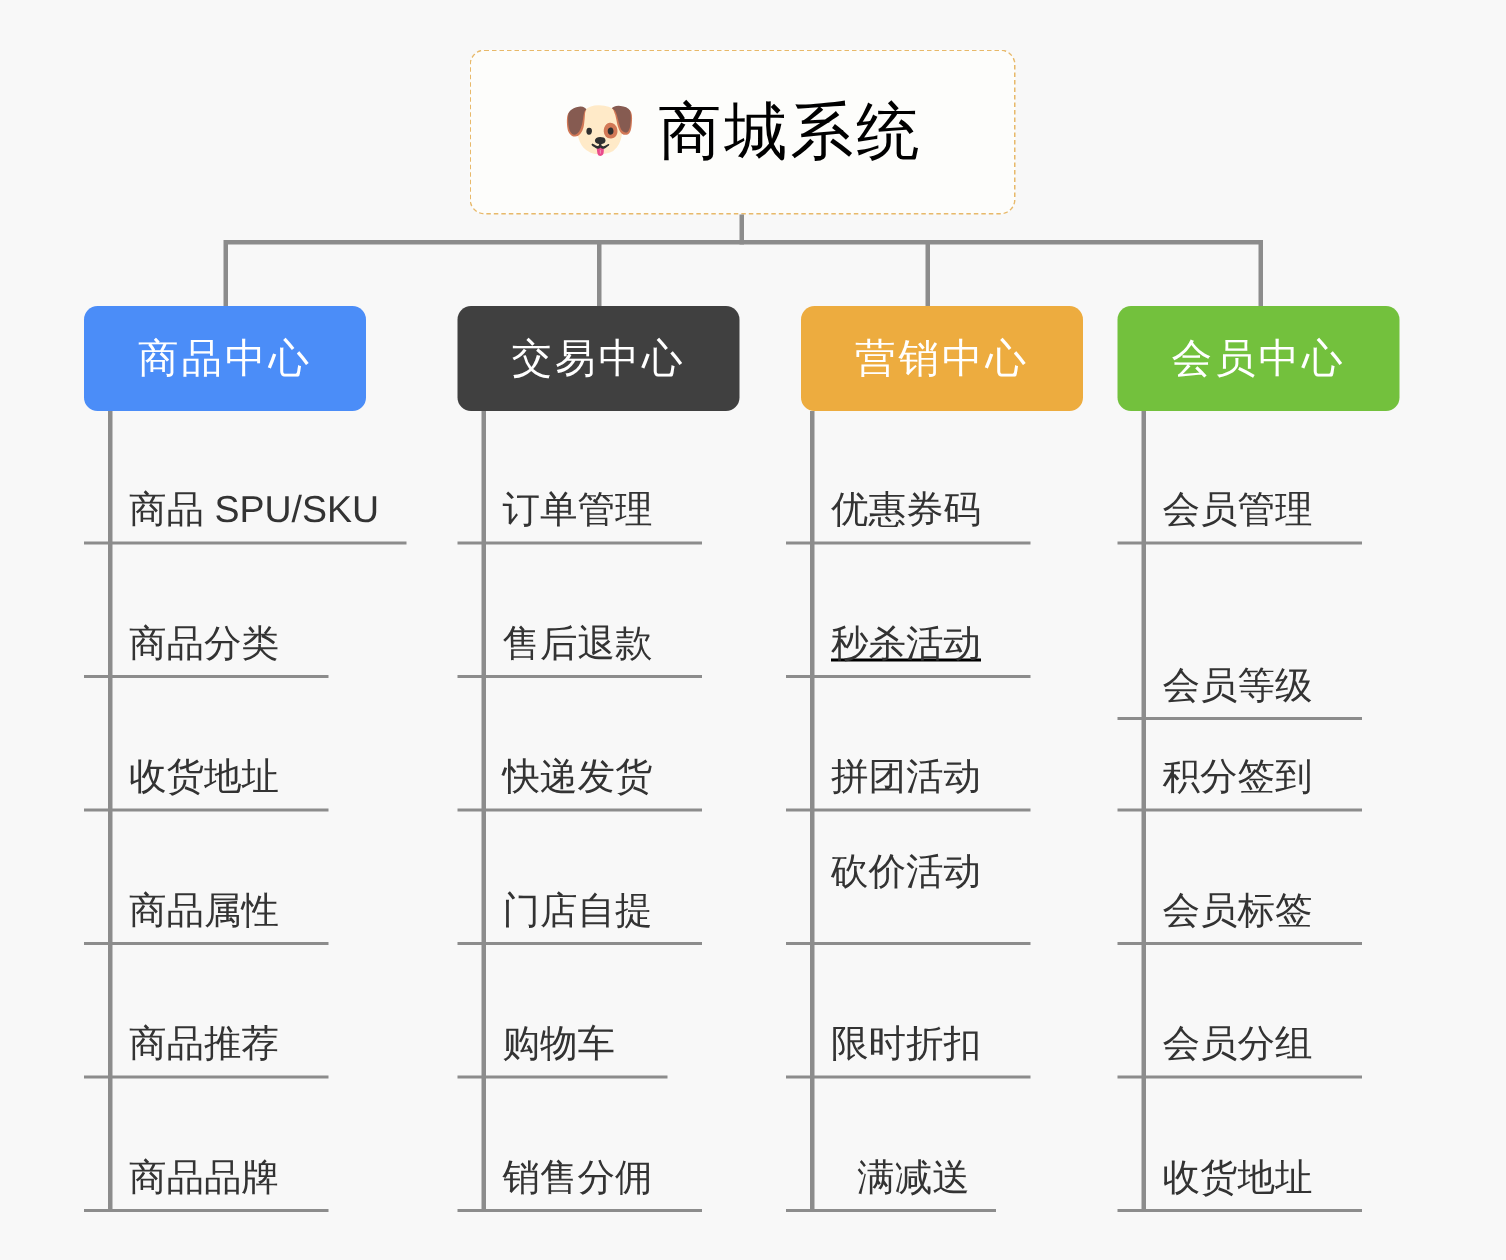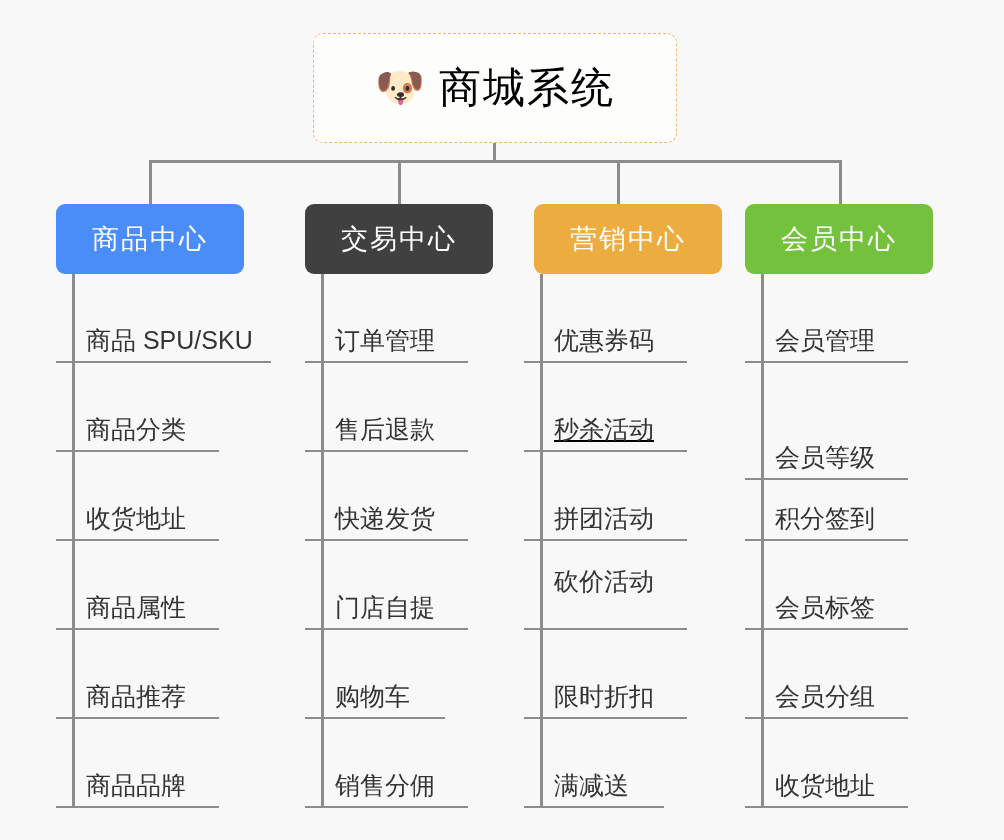--- a/index.html
+++ b/index.html
@@ -205,21 +205,21 @@
         </div>
       <div class="item" style="top:178px; width:163px;">
           <span class="item-label">拼团活动</span>
         </div>
       <div class="item" style="top:267px; width:163px;align-items:center;">
           <span class="item-label">砍价活动</span>
         </div>
       <div class="item" style="top:356px; width:163px;text-align:right;">
           <span class="item-label">限时折扣</span>
         </div>
-      <div class="item" style="top:445px; width:140px;">
+      <div class="item" style="top:445px; width:140px;justify-content:center;">
           <span class="item-label">满减送</span>
         </div>
     </div>
   </div>
 
   <div class="column col-3">
     <div class="cat-box" style="background: rgb(115, 193, 61);">
       <span>会员中心</span>
     </div>
     <div class="trunk" style="height:534px;"></div>

